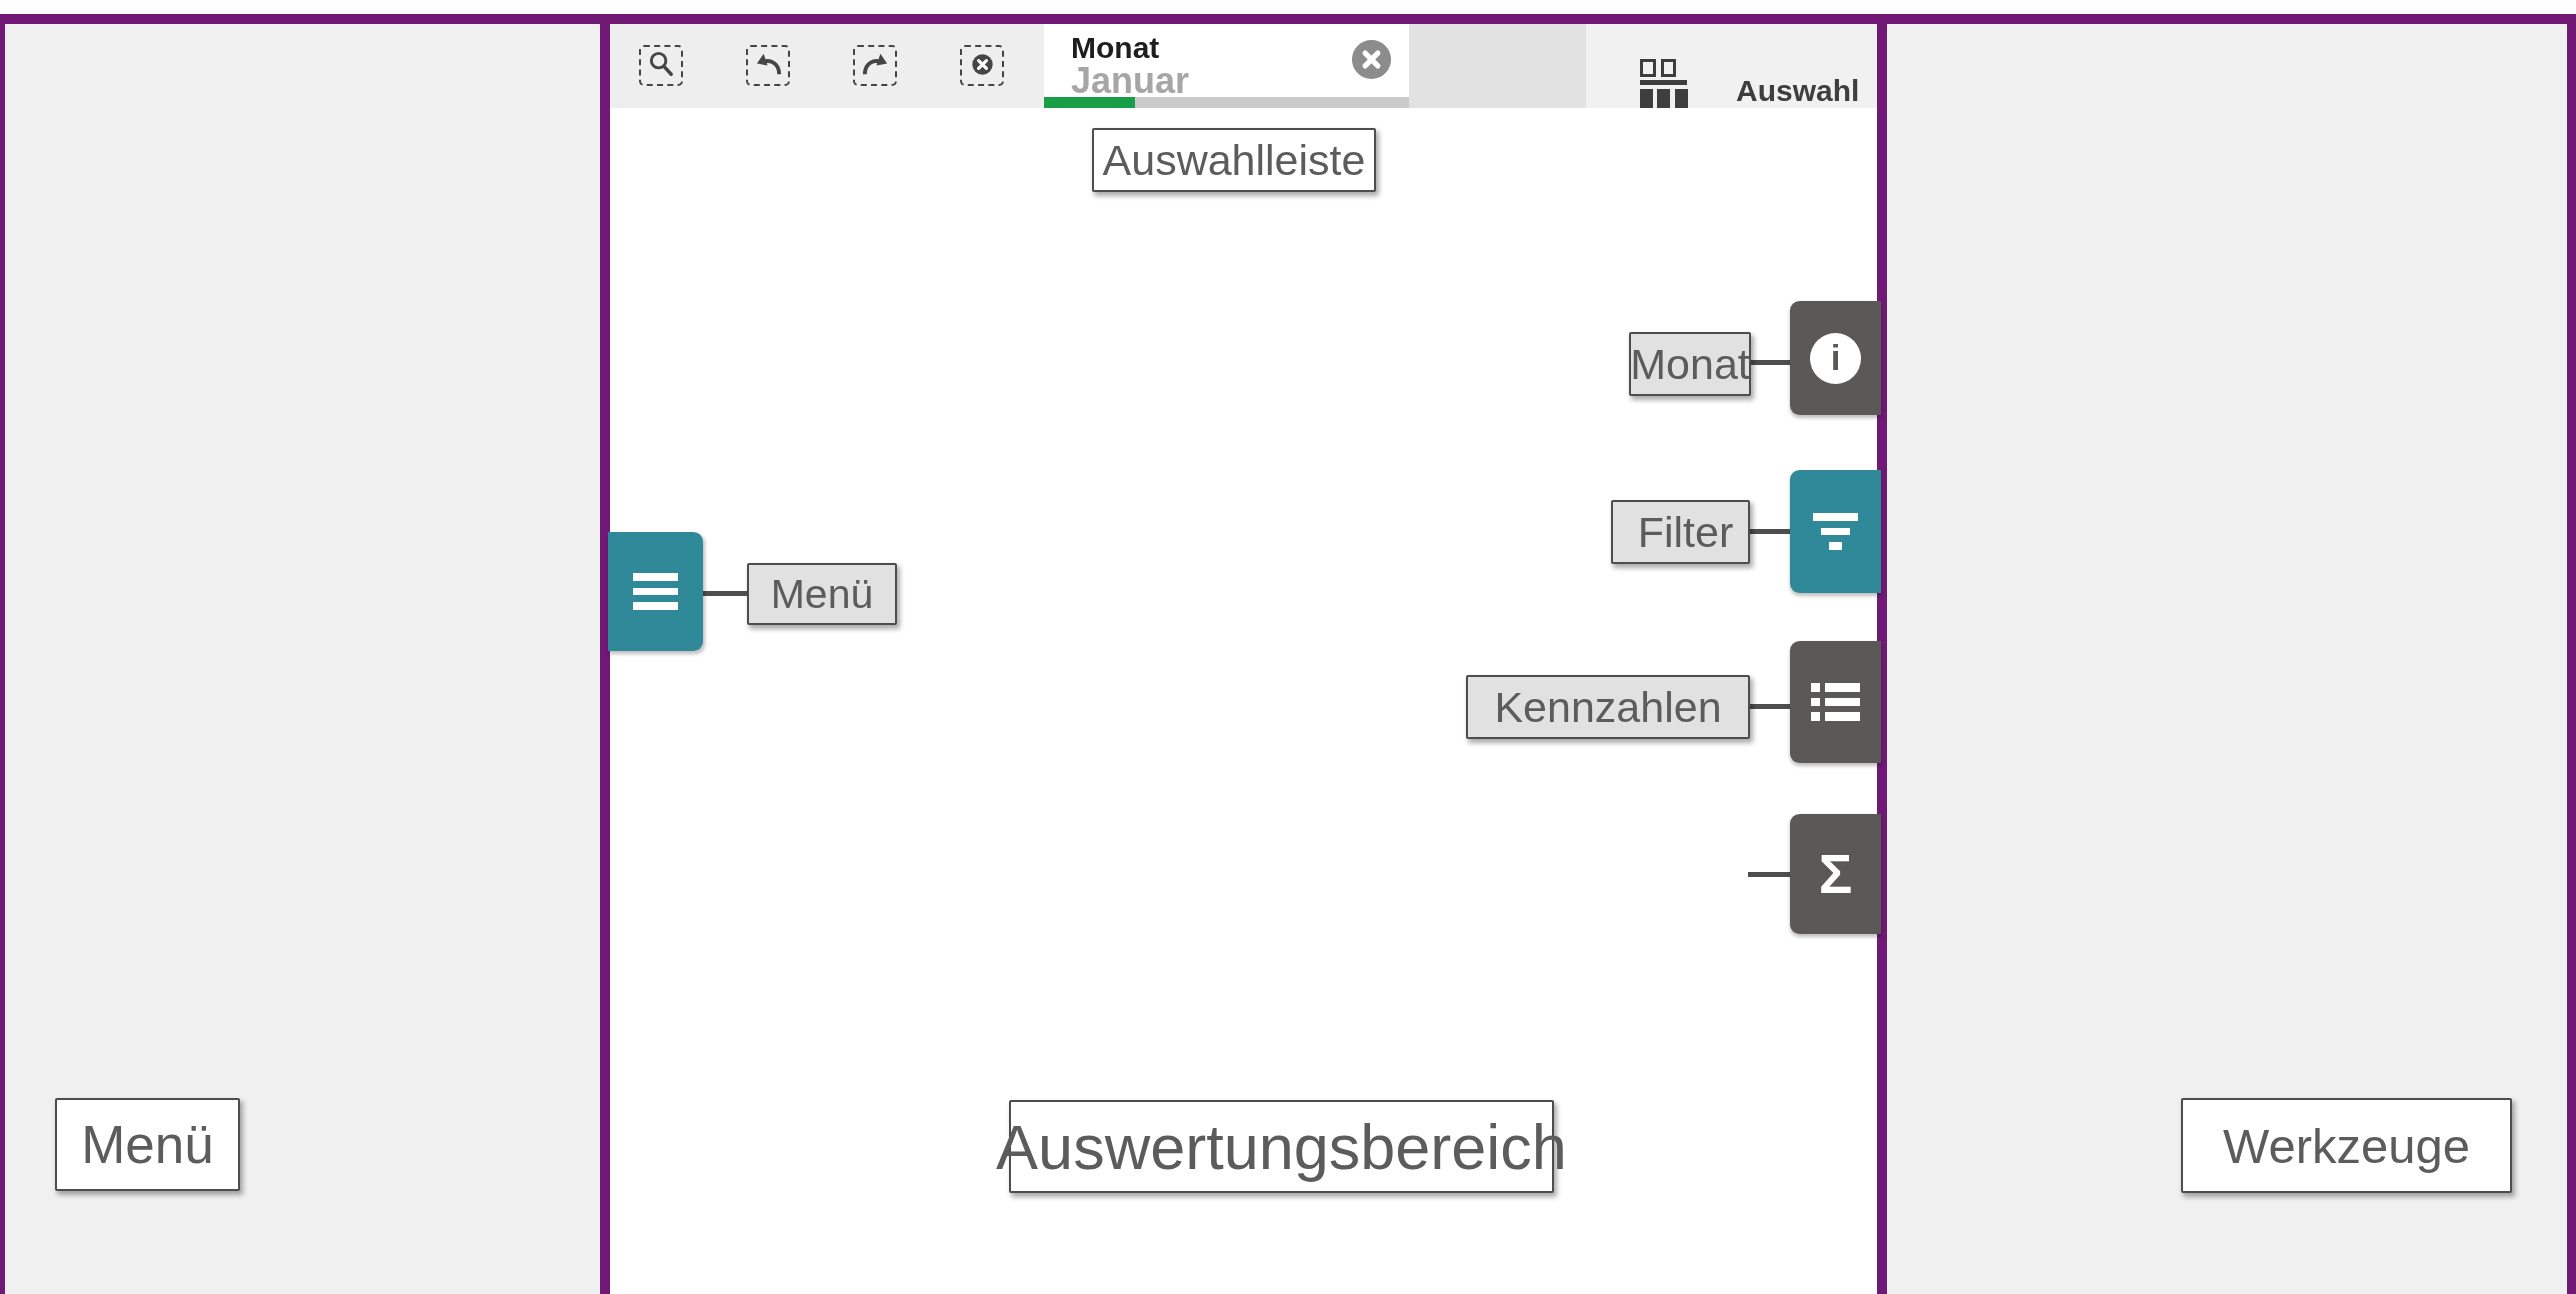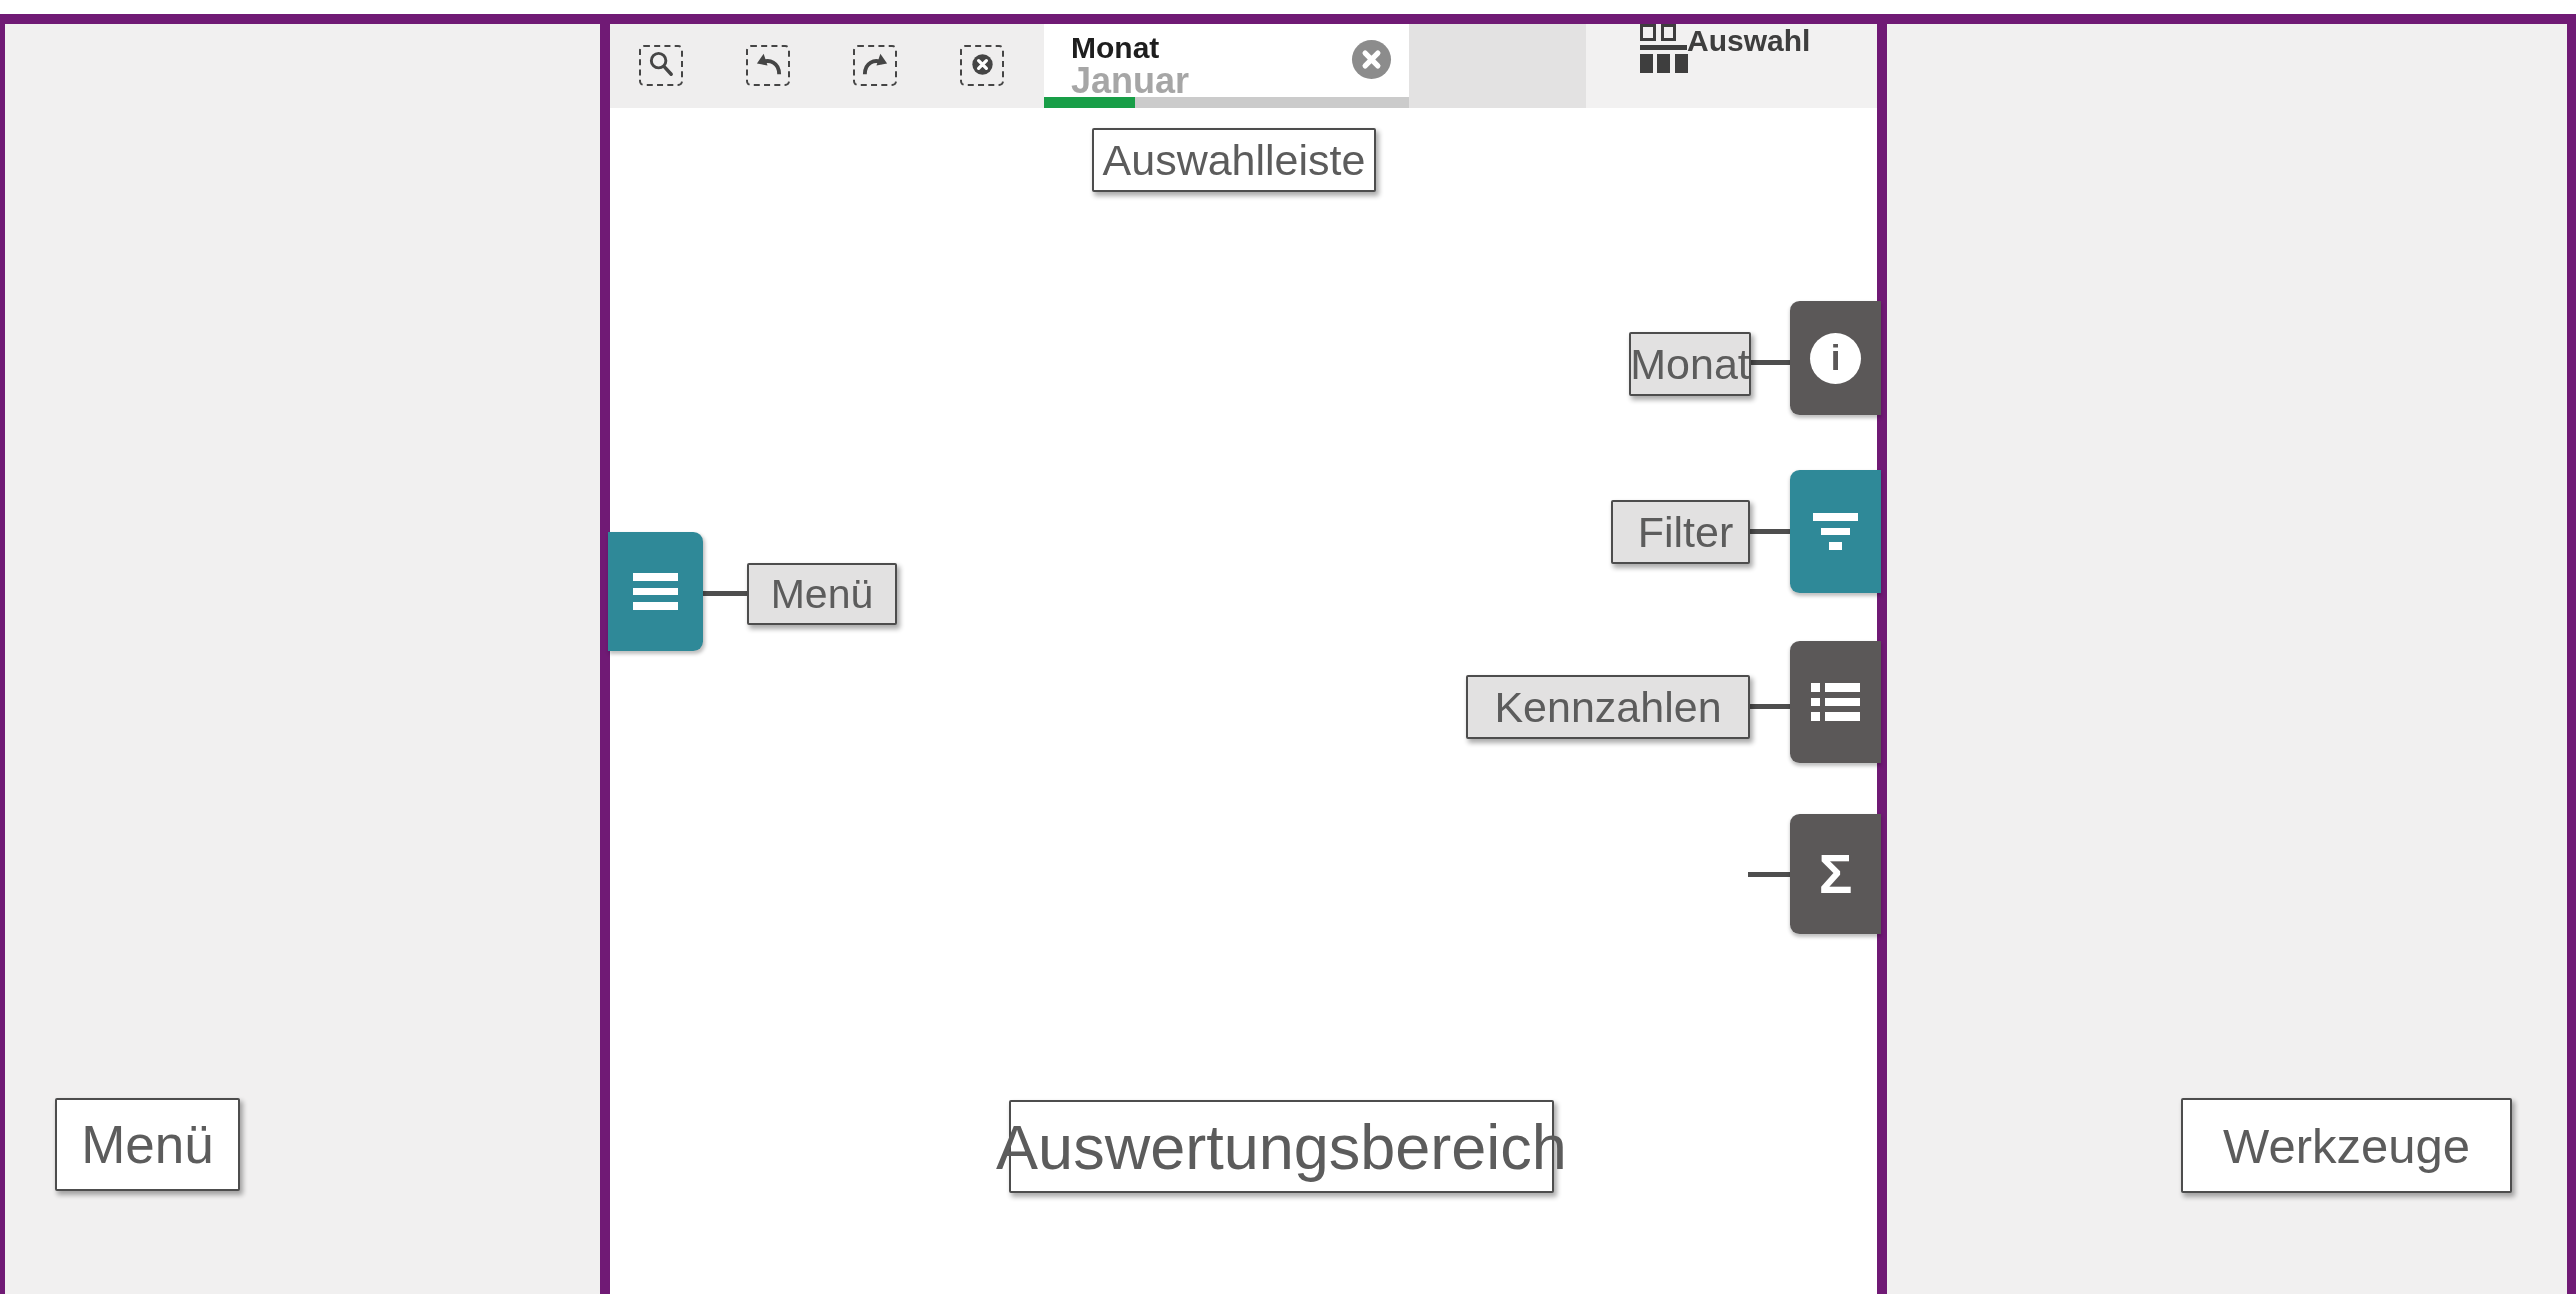--- a/index.html
+++ b/index.html
@@ -17,21 +17,21 @@
   .tb-seg1{width:434px;background:#efeeee;display:flex;align-items:center;padding-left:29px;gap:63px;box-sizing:border-box;}
   .dash-btn{width:44px;height:41px;border:2.9px dashed #454545;border-radius:4.9px;
     display:flex;align-items:center;justify-content:center;box-sizing:border-box;background:transparent;}
   .tb-chip{width:365px;background:#ffffff;position:relative;box-sizing:border-box;padding:7.8px 0 0 27px;}
   .tb-chip .title{font-size:30px;font-weight:bold;color:#1e1e1e;line-height:33px;}
   .tb-chip .value{font-size:36px;color:#a6a6a6;line-height:33px;font-weight:bold;}
   .chip-close{position:absolute;right:17.5px;top:15.6px;width:41px;height:41px;border:none;background:transparent;padding:0;cursor:pointer;}
   .chip-bar{position:absolute;left:0;bottom:0;width:100%;height:10.7px;background:#cbcbcb;}
   .chip-bar-fill{height:100%;background:#189e47;}
   .tb-seg2{width:177px;background:#e3e2e2;}
-  .tb-seg3{flex:1;background:#f2f1f1;display:flex;align-items:flex-start;padding-left:54px;box-sizing:border-box;cursor:pointer;}
+  .tb-seg3{flex:1;background:#f2f1f1;display:flex;align-items:flex-end;padding-left:54px;gap:49px;box-sizing:border-box;cursor:pointer;}
   .tb-seg3 .label{font-size:30px;font-weight:bold;color:#3e3e3e;}
   
   .sel-icon{width:47px;display:flex;flex-direction:column;align-items:flex-start;gap:3.9px;}
   .sel-row{display:flex;gap:4.9px;}
   .sq-o{width:9.7px;height:11.7px;border:3.9px solid #3e3e3e;}
   .sel-line{width:47px;height:4.9px;background:#3e3e3e;}
   .sq-f{width:12.6px;height:18.5px;background:#3e3e3e;}
 
   
   .menu-btn{position:absolute;left:608px;top:518px;width:95px;height:119px;background:#2f8998;

